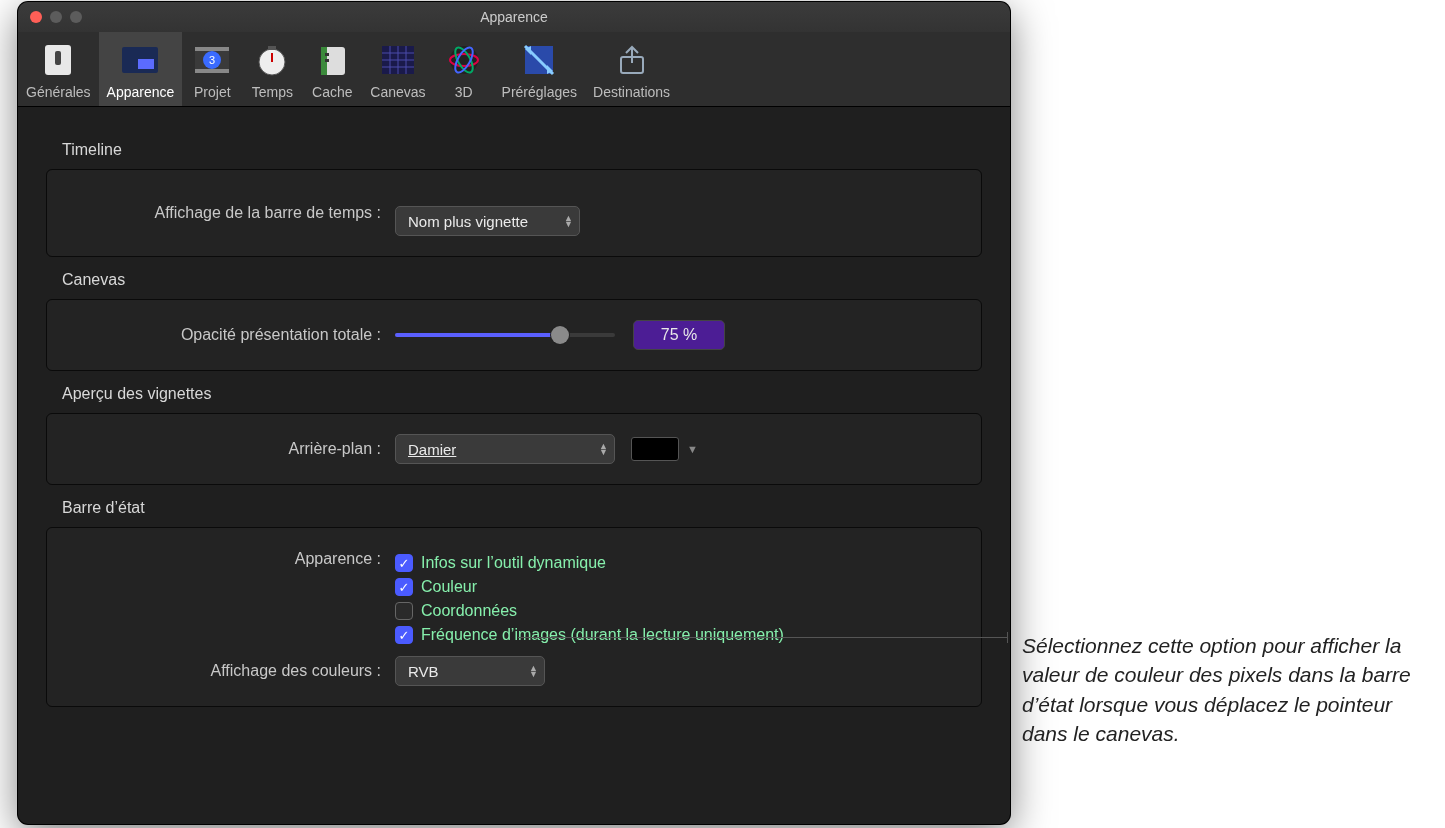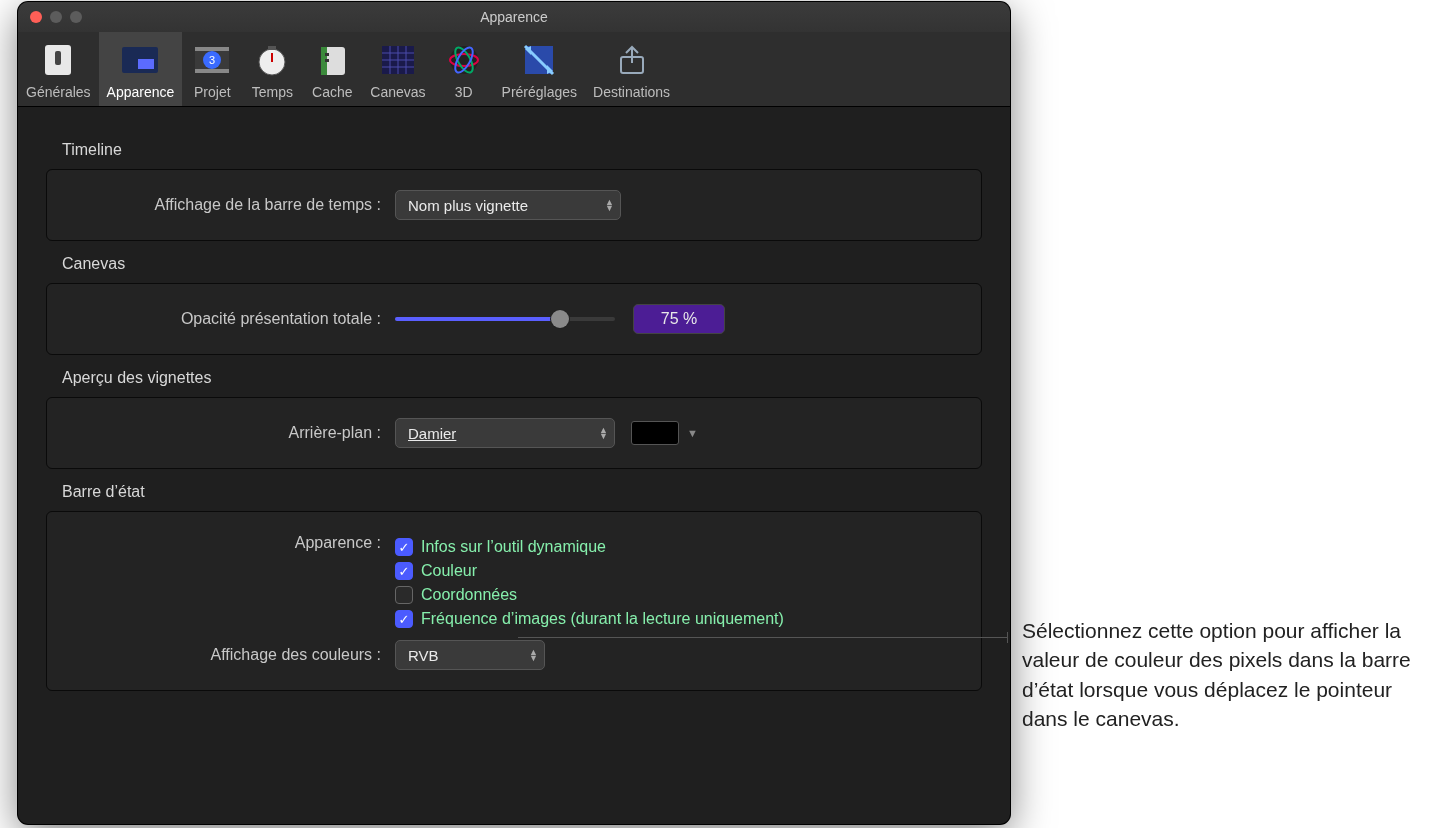--- a/index.html
+++ b/index.html
@@ -125,25 +125,26 @@
     border:1px solid #666; background:#2a2a2a;
     display:flex; align-items:center; justify-content:center;
     font-size:13px; color:#fff;
     cursor:pointer;
   }
   .cbx.checked { background:#4b5bff; border-color:#4b5bff; }
   .cbx.checked::after { content:"✓"; }
   .callout {
     position:absolute;
     left:1022px;
-    top:616px;
+    top:631px;
     width:410px;
     font-size:21px;
     line-height:1.4;
     color:#222;
+    font-style:italic;
   }
   .callout-line {
     position:absolute;
     background:#555;
   }
 </style>
 </head>
 <body>
 
 <div class="window">
@@ -267,21 +268,21 @@
     </div>
 
   </div>
 
   <div class="content">
 
     <div class="section-title">Timeline</div>
     <div class="section-box">
       <div class="row">
         <div class="row-label">Affichage de la barre de temps :</div>
-        <div class="popup" style="width:226px;">
+        <div class="popup" style="width:185px;margin-top:16px;">
           <span>Nom plus vignette</span>
           <span class="arrows">
               <span>▲</span>
               <span>▼</span>
             </span>
         </div>
       </div>
     </div>
 
     <div class="section-title">Canevas</div>

